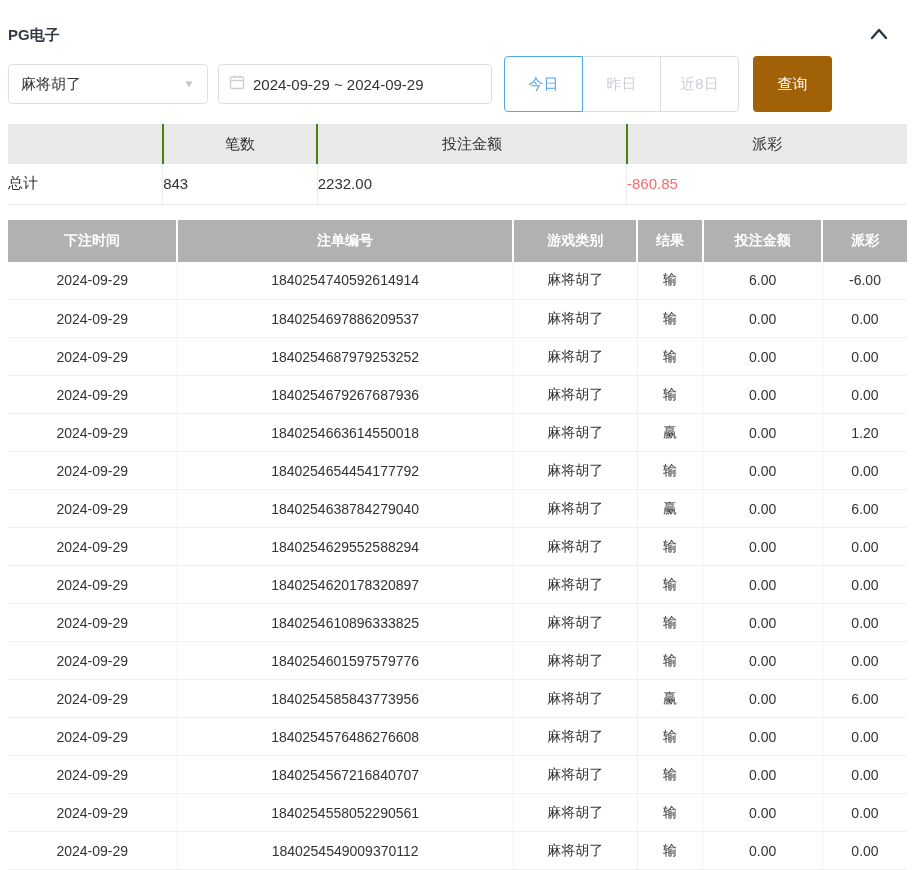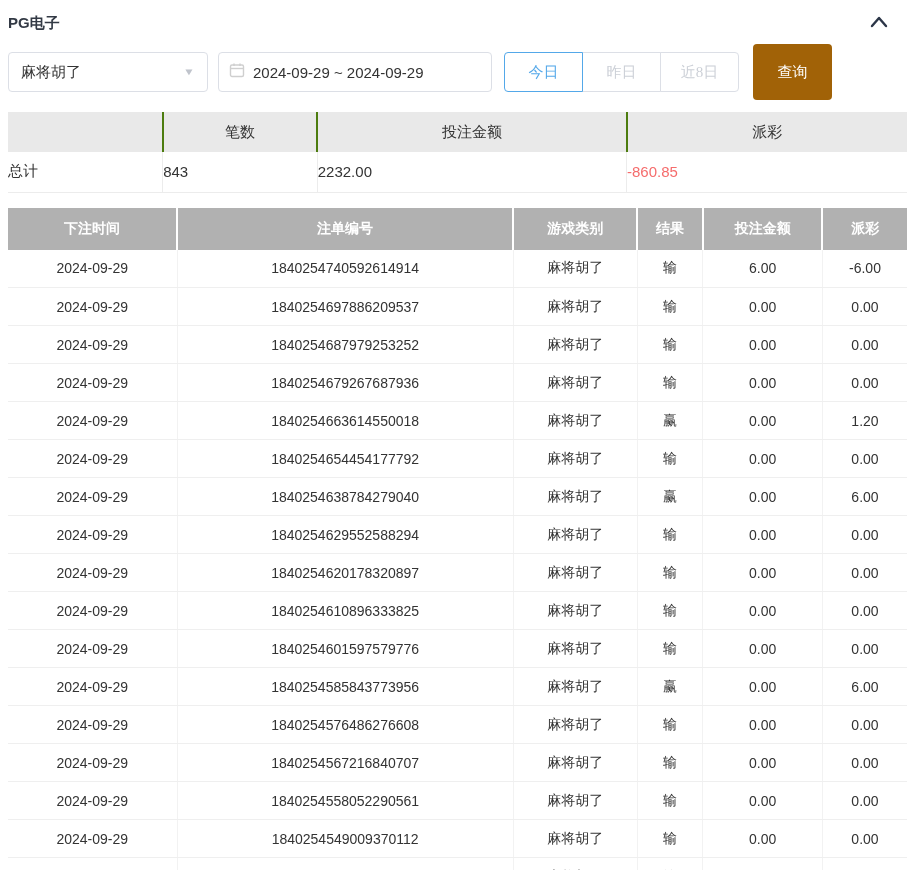--- a/index.html
+++ b/index.html
@@ -2,21 +2,21 @@
 <html><head>
 <meta charset="utf-8">
 <style>
   * { margin: 0; padding: 0; box-sizing: border-box; }
   html, body { background: #fff; }
   body {
     width: 915px; height: 870px; overflow: hidden;
     font-family: "Liberation Sans", "DejaVu Sans", sans-serif;
     color: #333;
   }
-  .page { width: 915px; height: 870px; overflow: hidden; padding: 0 8px; }
+  .page { width: 915px; height: 870px; overflow: hidden; padding: 12px 8px; }
 
   
   .panel-header {
     display: flex; align-items: center;
     height: 40px; padding-top: 6px;
   }
   .panel-title { font-size: 15px; font-weight: bold; color: #333a45; }
   .panel-notice { font-size: 15px; font-weight: bold; color: #9e2327; margin-left: 28px; }
   .collapse-btn {
     margin-left: auto; margin-right: 18px;
@@ -33,24 +33,24 @@
   .select-box .value { font-size: 15px; color: #333; flex: 1; }
   .caret { color: #c0c4cc; font-size: 12px; transform: scaleY(0.8); }
   .date-box {
     width: 274px; height: 40px; border: 1px solid #dcdfe6; border-radius: 4px;
     display: flex; align-items: center; padding: 0 10px; margin-left: 10px;
     cursor: pointer; background: #fff;
   }
   .date-box .value { font-size: 15px; color: #333; margin-left: 8px; white-space: nowrap; }
   .btn-group { display: flex; margin-left: 12px; }
   .btn-group .qbtn {
-    height: 40px; width: 79px; background: #fff;
+    height: 56px; width: 79px; background: #fff;
     border: 1px solid #dcdfe6; font-size: 15px; color: #ccd0d7;
     cursor: pointer; margin-left: -1px; position: relative;
-    font-family: Liberation Serif, serif;
+    font-family: Liberation Sans, sans-serif;
   }
   .btn-group .qbtn:first-child { margin-left: 0; border-radius: 4px 0 0 4px; }
   .btn-group .qbtn:last-child { border-radius: 0 4px 4px 0; }
   .btn-group .qbtn.active { color: #54a8e9; border-color: #54a8e9; z-index: 2; }
   .query-btn {
     height: 56px; width: 79px; margin-left: 14px;
     background: #a16207; color: #fff; font-size: 15px;
     border: none; border-radius: 4px; cursor: pointer;
     font-family: inherit;
   }

